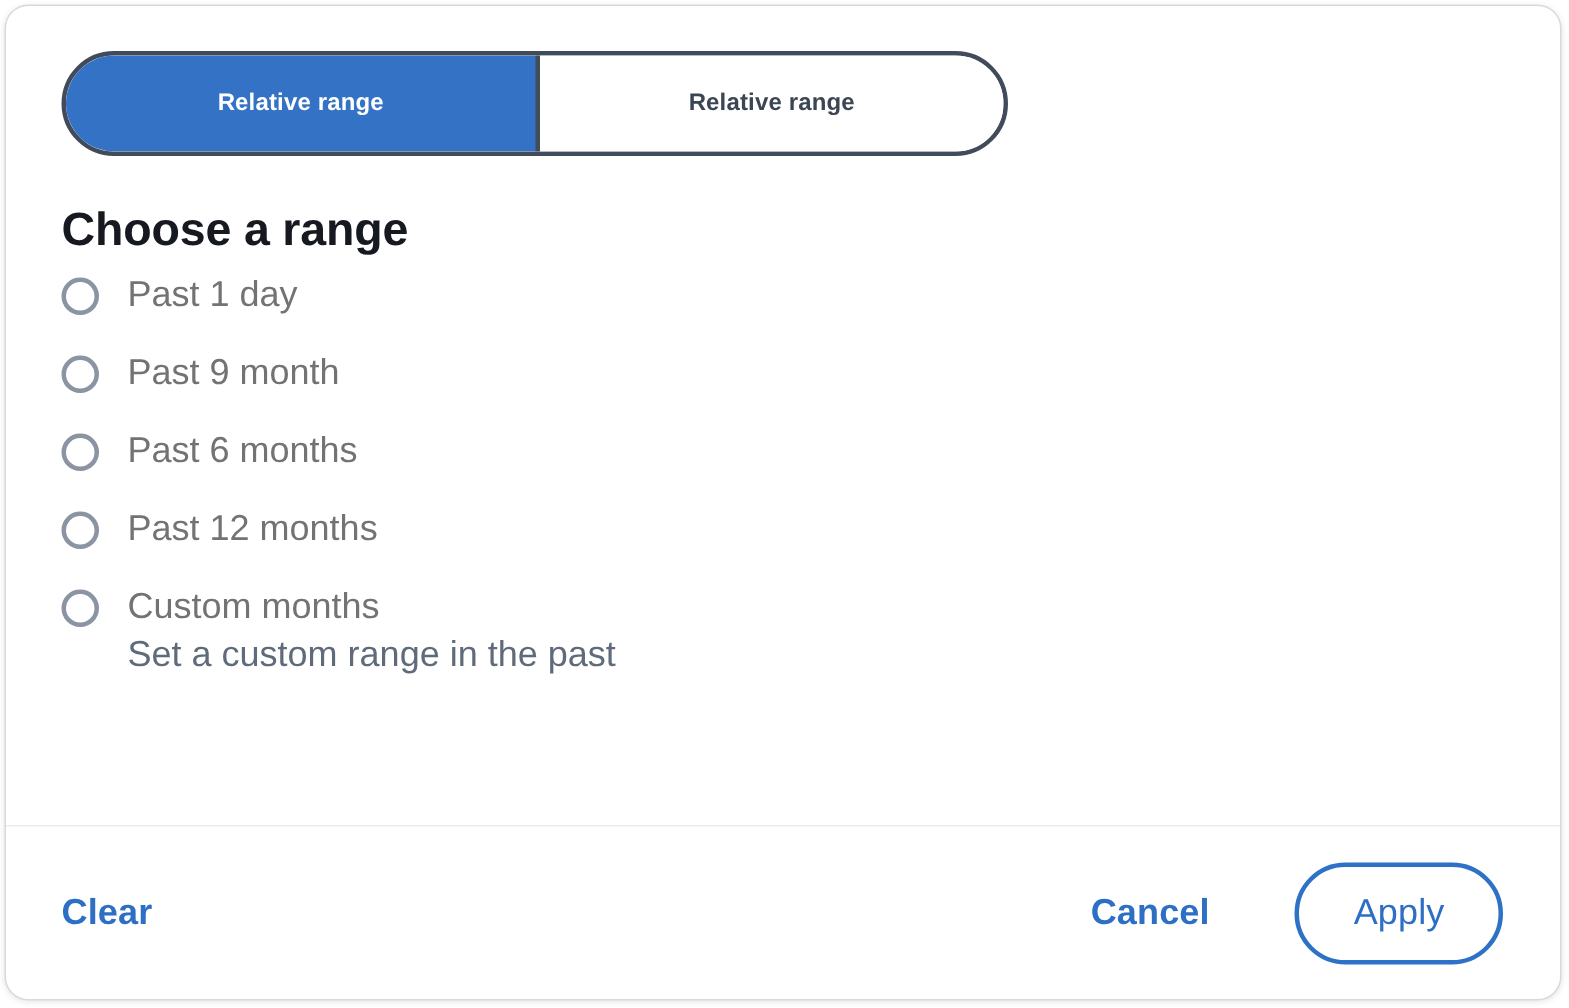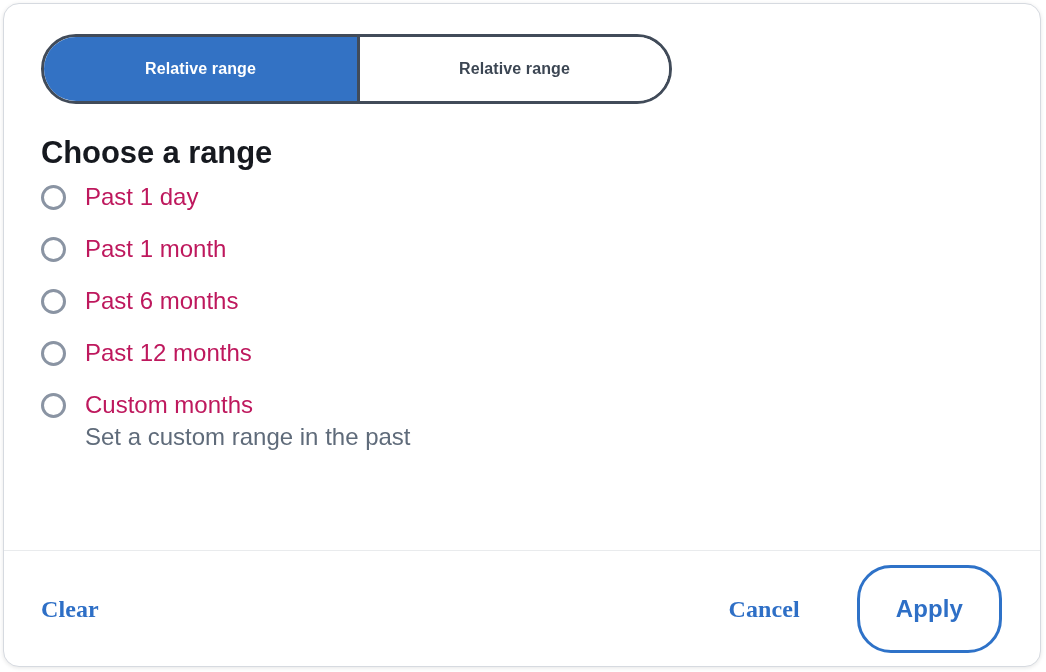--- a/index.html
+++ b/index.html
@@ -99,21 +99,21 @@
     margin-top: 3px;
   }
   .radio-texts {
     margin-left: 19px;
     display: flex;
     flex-direction: column;
   }
   .radio-label {
     font-size: 24px;
     line-height: 30px;
-    color: #be185d;
+    color: #737373;
   }
   .radio-desc {
     font-size: 24px;
     line-height: 26px;
     color: #5f6b7a;
     margin-top: 4px;
   }
   .radio-row.has-desc { height: 72px; }
 
   
@@ -148,31 +148,31 @@
     gap: 57px;
   }
   .link-btn {
     font-size: 24px;
     font-weight: bold;
     color: #2e6fc6;
     background: none;
     border: none;
     padding: 0;
     cursor: pointer;
-    font-family: Liberation Serif, serif;
+    font-family: Liberation Sans, sans-serif;
     letter-spacing: 0.1px;
   }
   .apply-btn {
     font-size: 24px;
-    font-weight: bold;
+    font-weight: normal;
     color: #2e6fc6;
     background: #ffffff;
     border: 3px solid #2e72c8;
     border-radius: 34px;
-    height: 88px;
+    height: 68px;
     padding: 0 36px;
     cursor: pointer;
     font-family: "Liberation Sans", sans-serif;
     letter-spacing: 0.1px;
     box-sizing: border-box;
   }
 </style>
 </head>
 <body>
 
@@ -191,21 +191,21 @@
       <span class="radio-mark"></span>
       <span class="radio-texts">
         <span class="radio-label">Past 1 day</span>
       </span>
     </div>
 
 
     <div class="radio-row">
       <span class="radio-mark"></span>
       <span class="radio-texts">
-        <span class="radio-label">Past 1 month</span>
+        <span class="radio-label">Past 9 month</span>
       </span>
     </div>
 
     <div class="radio-row">
       <span class="radio-mark"></span>
       <span class="radio-texts">
         <span class="radio-label">Past 6 months</span>
       </span>
     </div>
 

